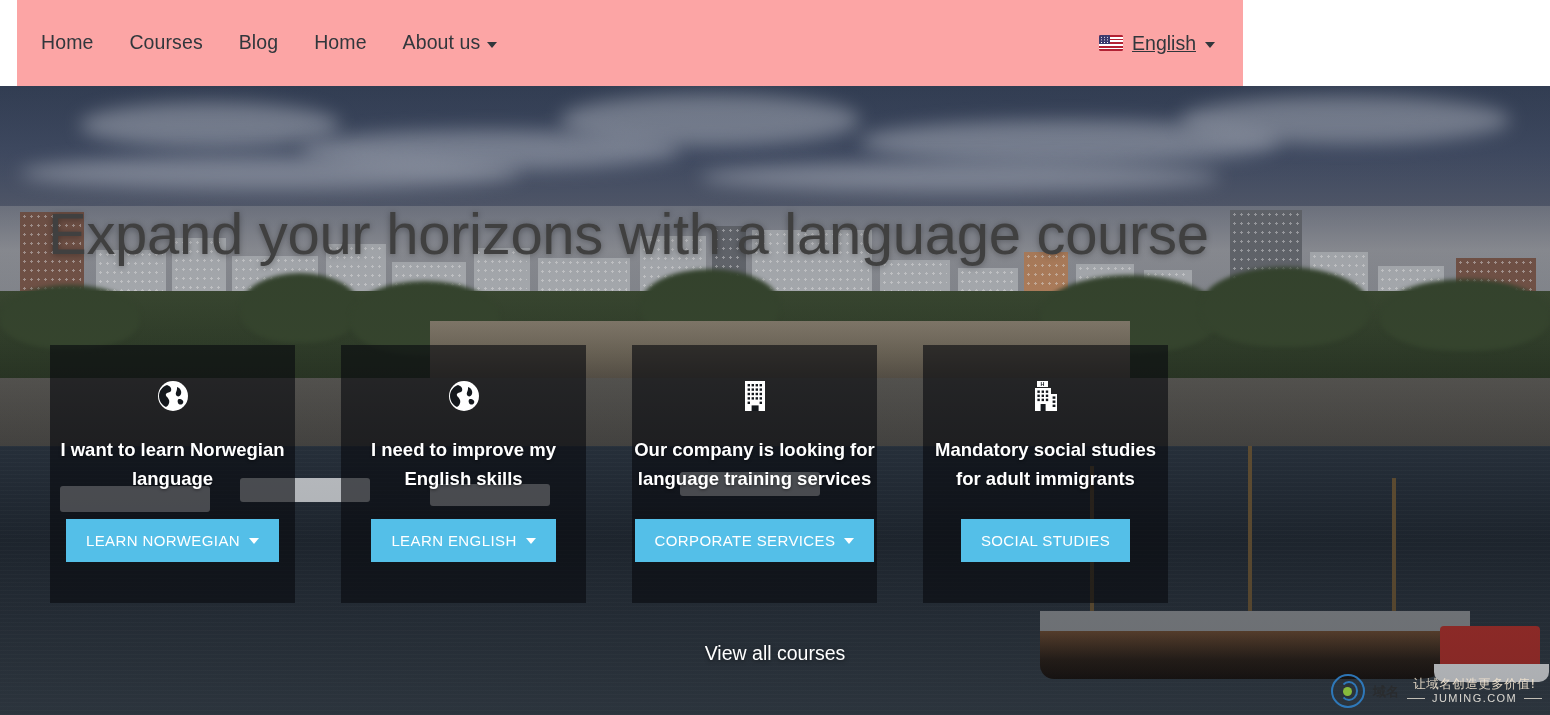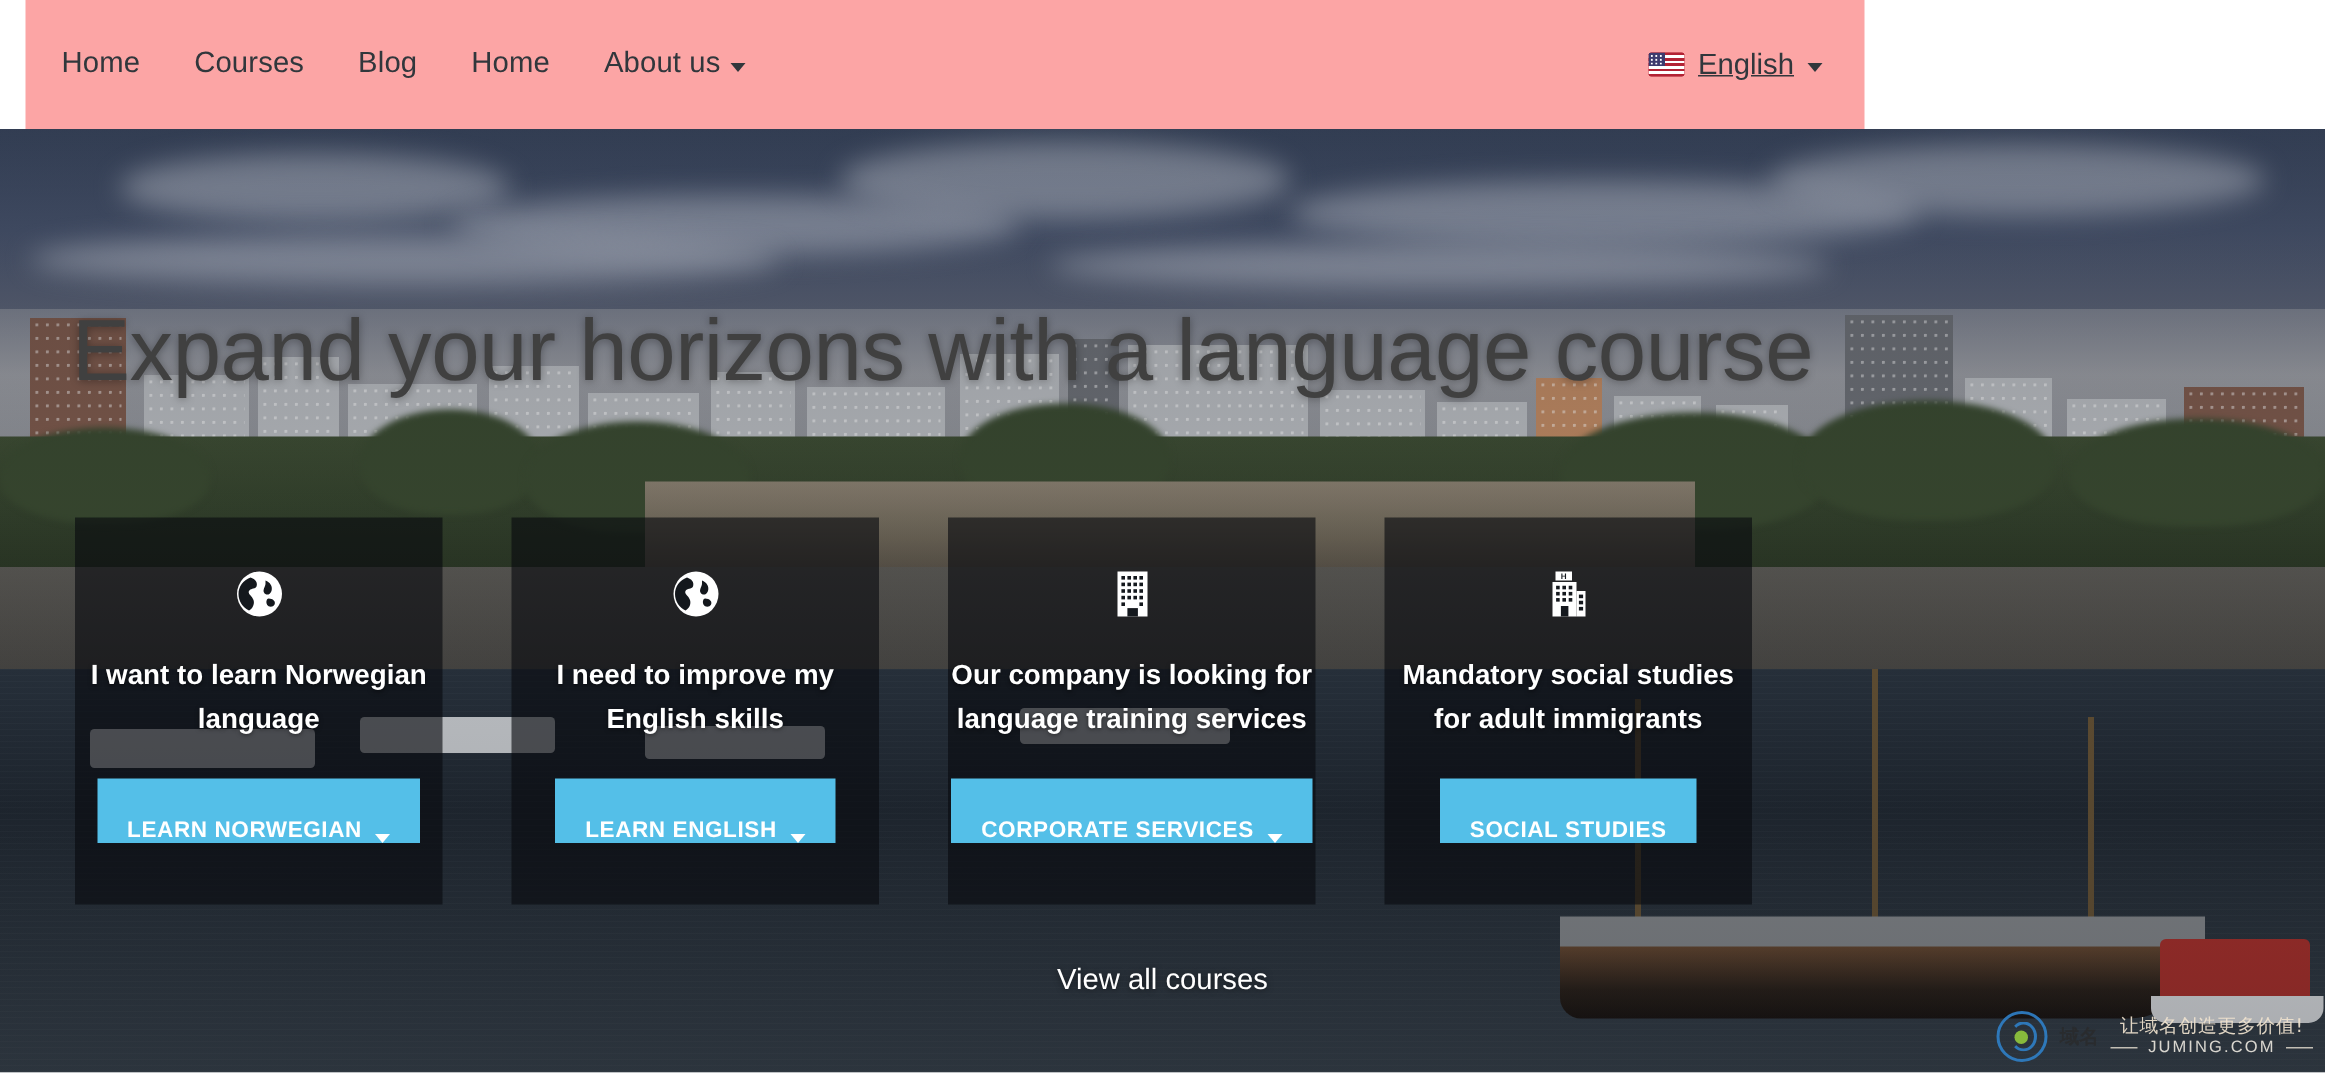--- a/index.html
+++ b/index.html
@@ -161,22 +161,22 @@
   }
   .card-title{
     margin-top:22px; width:245px; text-align:center;
     font-size:18.5px; font-weight:bold; color:#ffffff; line-height:1.58;
     text-shadow:0 1px 3px rgba(0,0,0,.5);
   }
   .card-btn{
     margin-top:26px; height:43px; padding:0 20px;
     background:#54bfe8; color:#ffffff; border:none;
     font-family:"Liberation Sans", sans-serif;
-    font-size:15px; font-weight:bold; letter-spacing:.4px;
-    display:flex; align-items:flex-end; justify-content:center; gap:9px;
+    font-size:15px; font-weight:normal; letter-spacing:.4px;
+    display:flex; align-items:center; justify-content:center; gap:9px;
     cursor:pointer; white-space:nowrap;
   }
   .btn-caret{
     width:0;height:0;border-left:5px solid transparent;
     border-right:5px solid transparent;border-top:6px solid #ffffff;
     display:inline-block;
   }
 
   
   .view-all{

